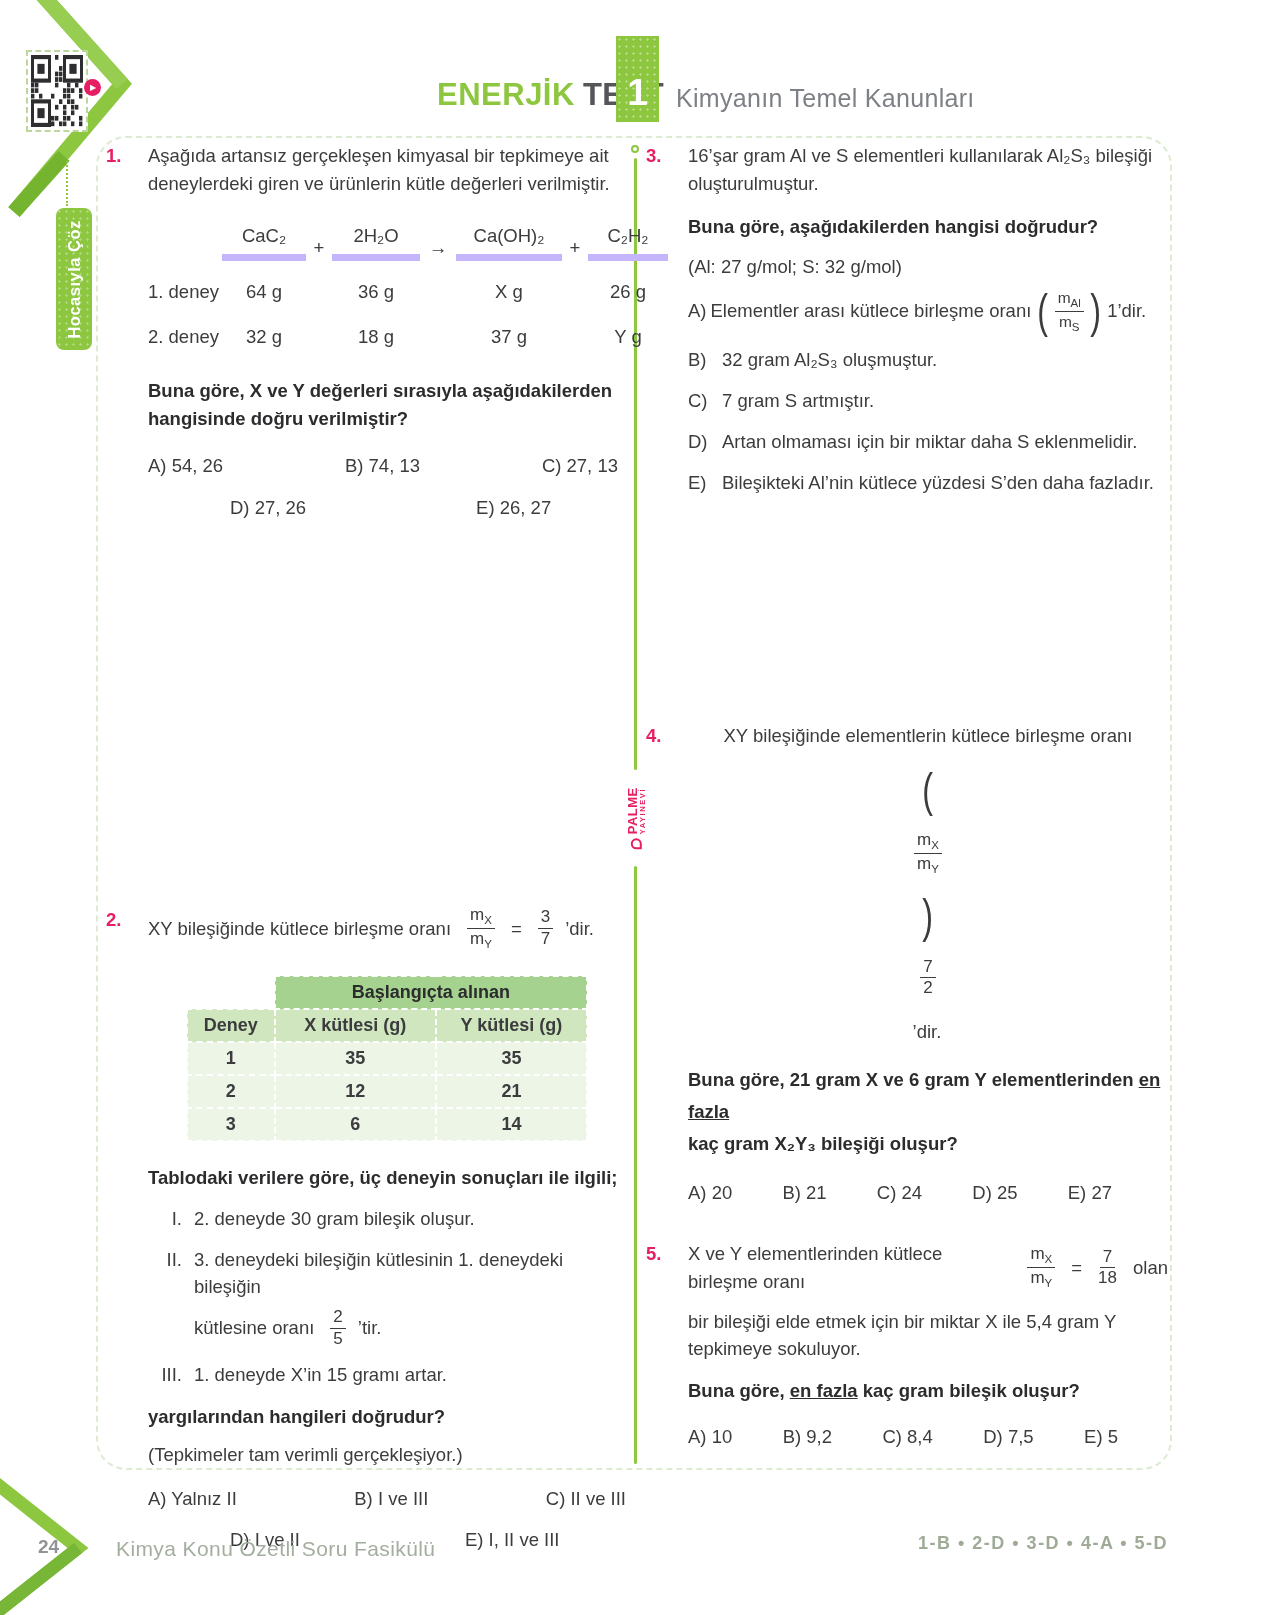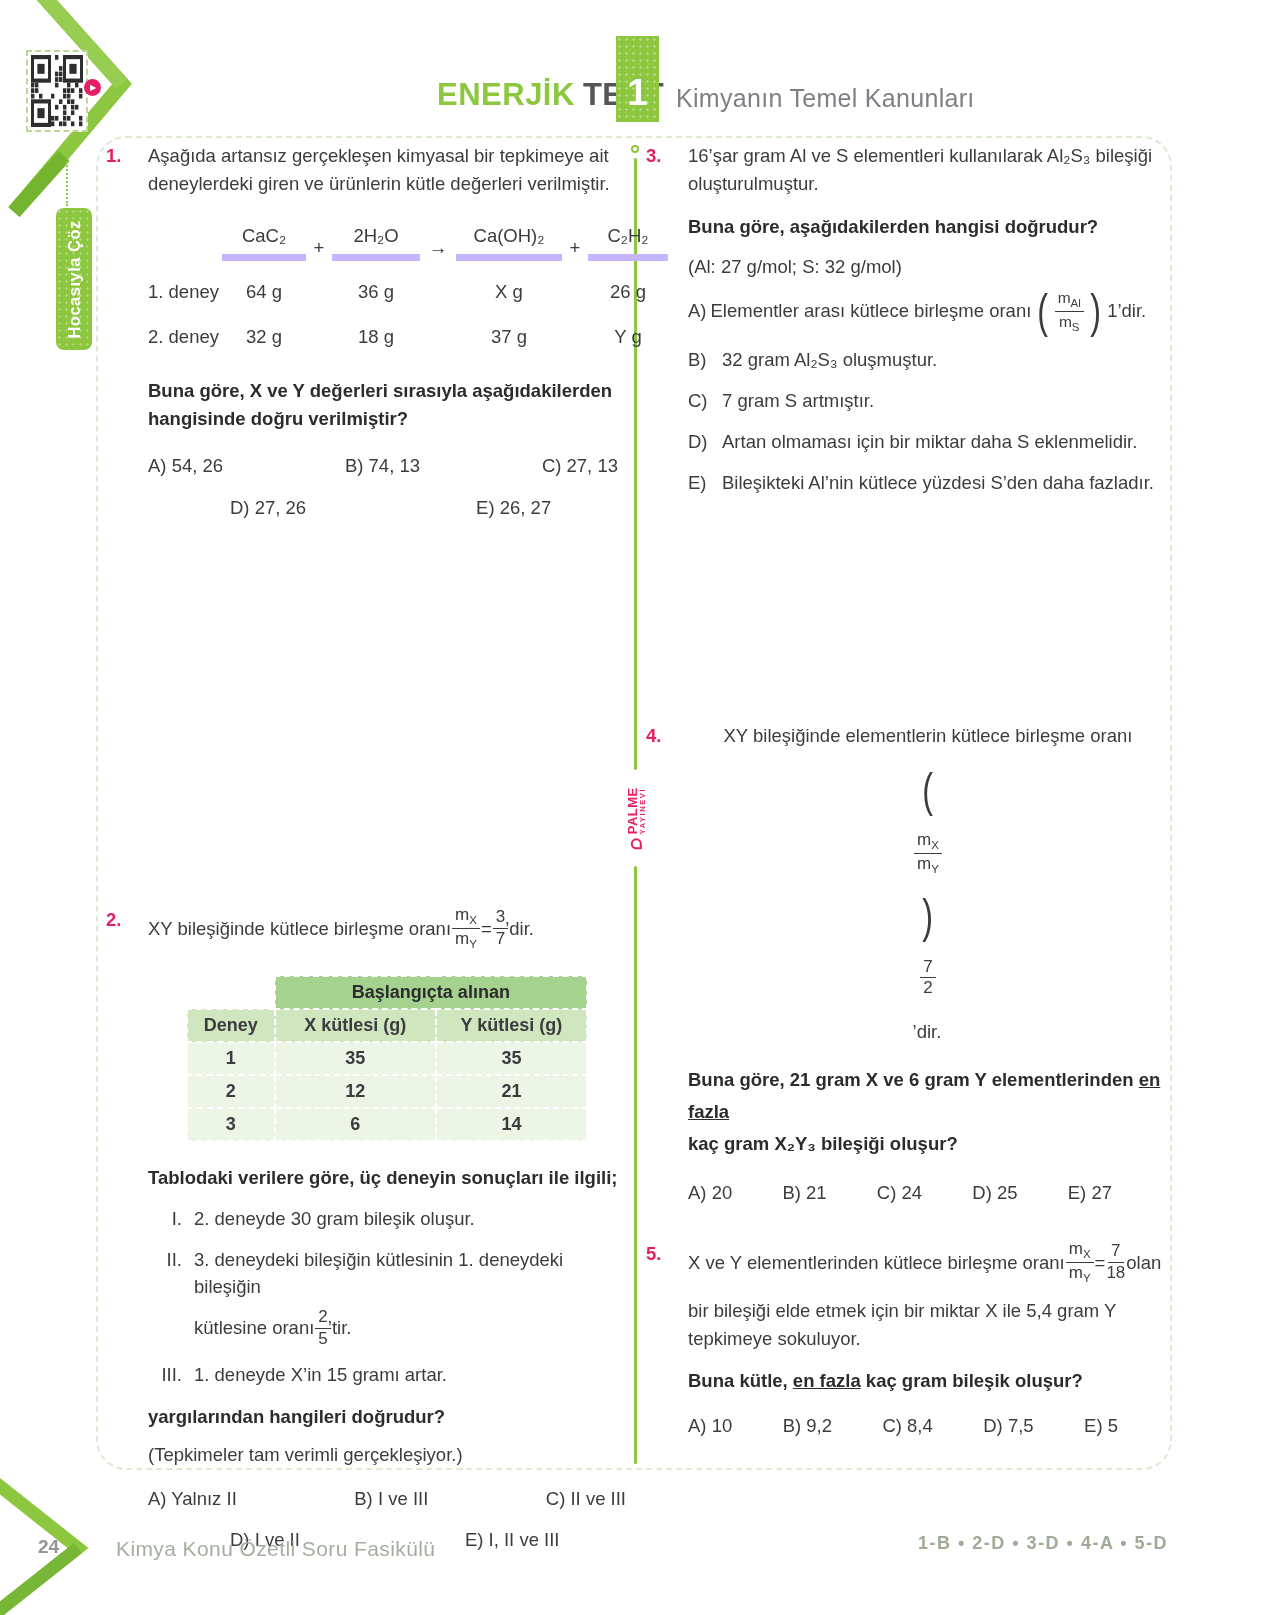--- a/index.html
+++ b/index.html
@@ -64,21 +64,21 @@
   .rowlab{text-align:left;}
 
   .optrow{display:flex;justify-content:space-between;}
   .optrow2{display:flex;}
 
   
   .frac{display:inline-flex;flex-direction:column;align-items:center;line-height:1.1;font-size:17px;}
   .frac .fn{border-bottom:1.7px solid var(--text);padding:0 3px 1px;}
   .frac .fd{padding-top:1px;}
   sub{font-size:11.5px;}
-  .inline-math{display:flex;align-items:center;gap:1px;flex-wrap:nowrap;}
+  .inline-math{display:flex;align-items:center;gap:16px;flex-wrap:nowrap;}
   .bp{font-size:46px;font-weight:normal;line-height:.9;transform:scaleX(.7);color:var(--text);}
 
   
   .dtable{border-collapse:collapse;margin:24px 0 0 38px;width:402px;text-align:center;font-size:18px;color:var(--text);}
   .dtable td,.dtable th{border:2px dashed #ffffff;font-weight:bold;height:33px;vertical-align:middle;}
   .dtable .nocell{border:none;background:transparent;}
   .dtable .mhead{background:var(--thead);color:var(--text-bold);}
   .dtable .shead{background:var(--tsub);}
   .dtable .drow td{background:var(--trow);}
   .dtable col.c1{width:88px;} .dtable col.c2{width:162px;} .dtable col.c3{width:152px;}
@@ -397,21 +397,21 @@
         </span>
         <span>=</span>
         <span class="frac">
           <span class="fn">7</span>
           <span class="fd">18</span>
         </span>
         <span>olan</span>
       </div>
       <div style="margin-top:12px;">bir bileşiği elde etmek için bir miktar X ile 5,4 gram Y tepkimeye sokuluyor.</div>
       <div class="bold" style="margin-top:14px;">
-        <span>Buna kütle,</span> <span class="u">en fazla</span> <span>kaç gram bileşik oluşur?</span>
+        <span>Buna göre,</span> <span class="u">en fazla</span> <span>kaç gram bileşik oluşur?</span>
       </div>
       <div class="optrow" style="margin-top:18px;width:430px;">
         <span>A) 10</span>
         <span>B) 9,2</span>
         <span>C) 8,4</span>
         <span>D) 7,5</span>
         <span>E) 5</span>
       </div>
     </div>
   </div>

